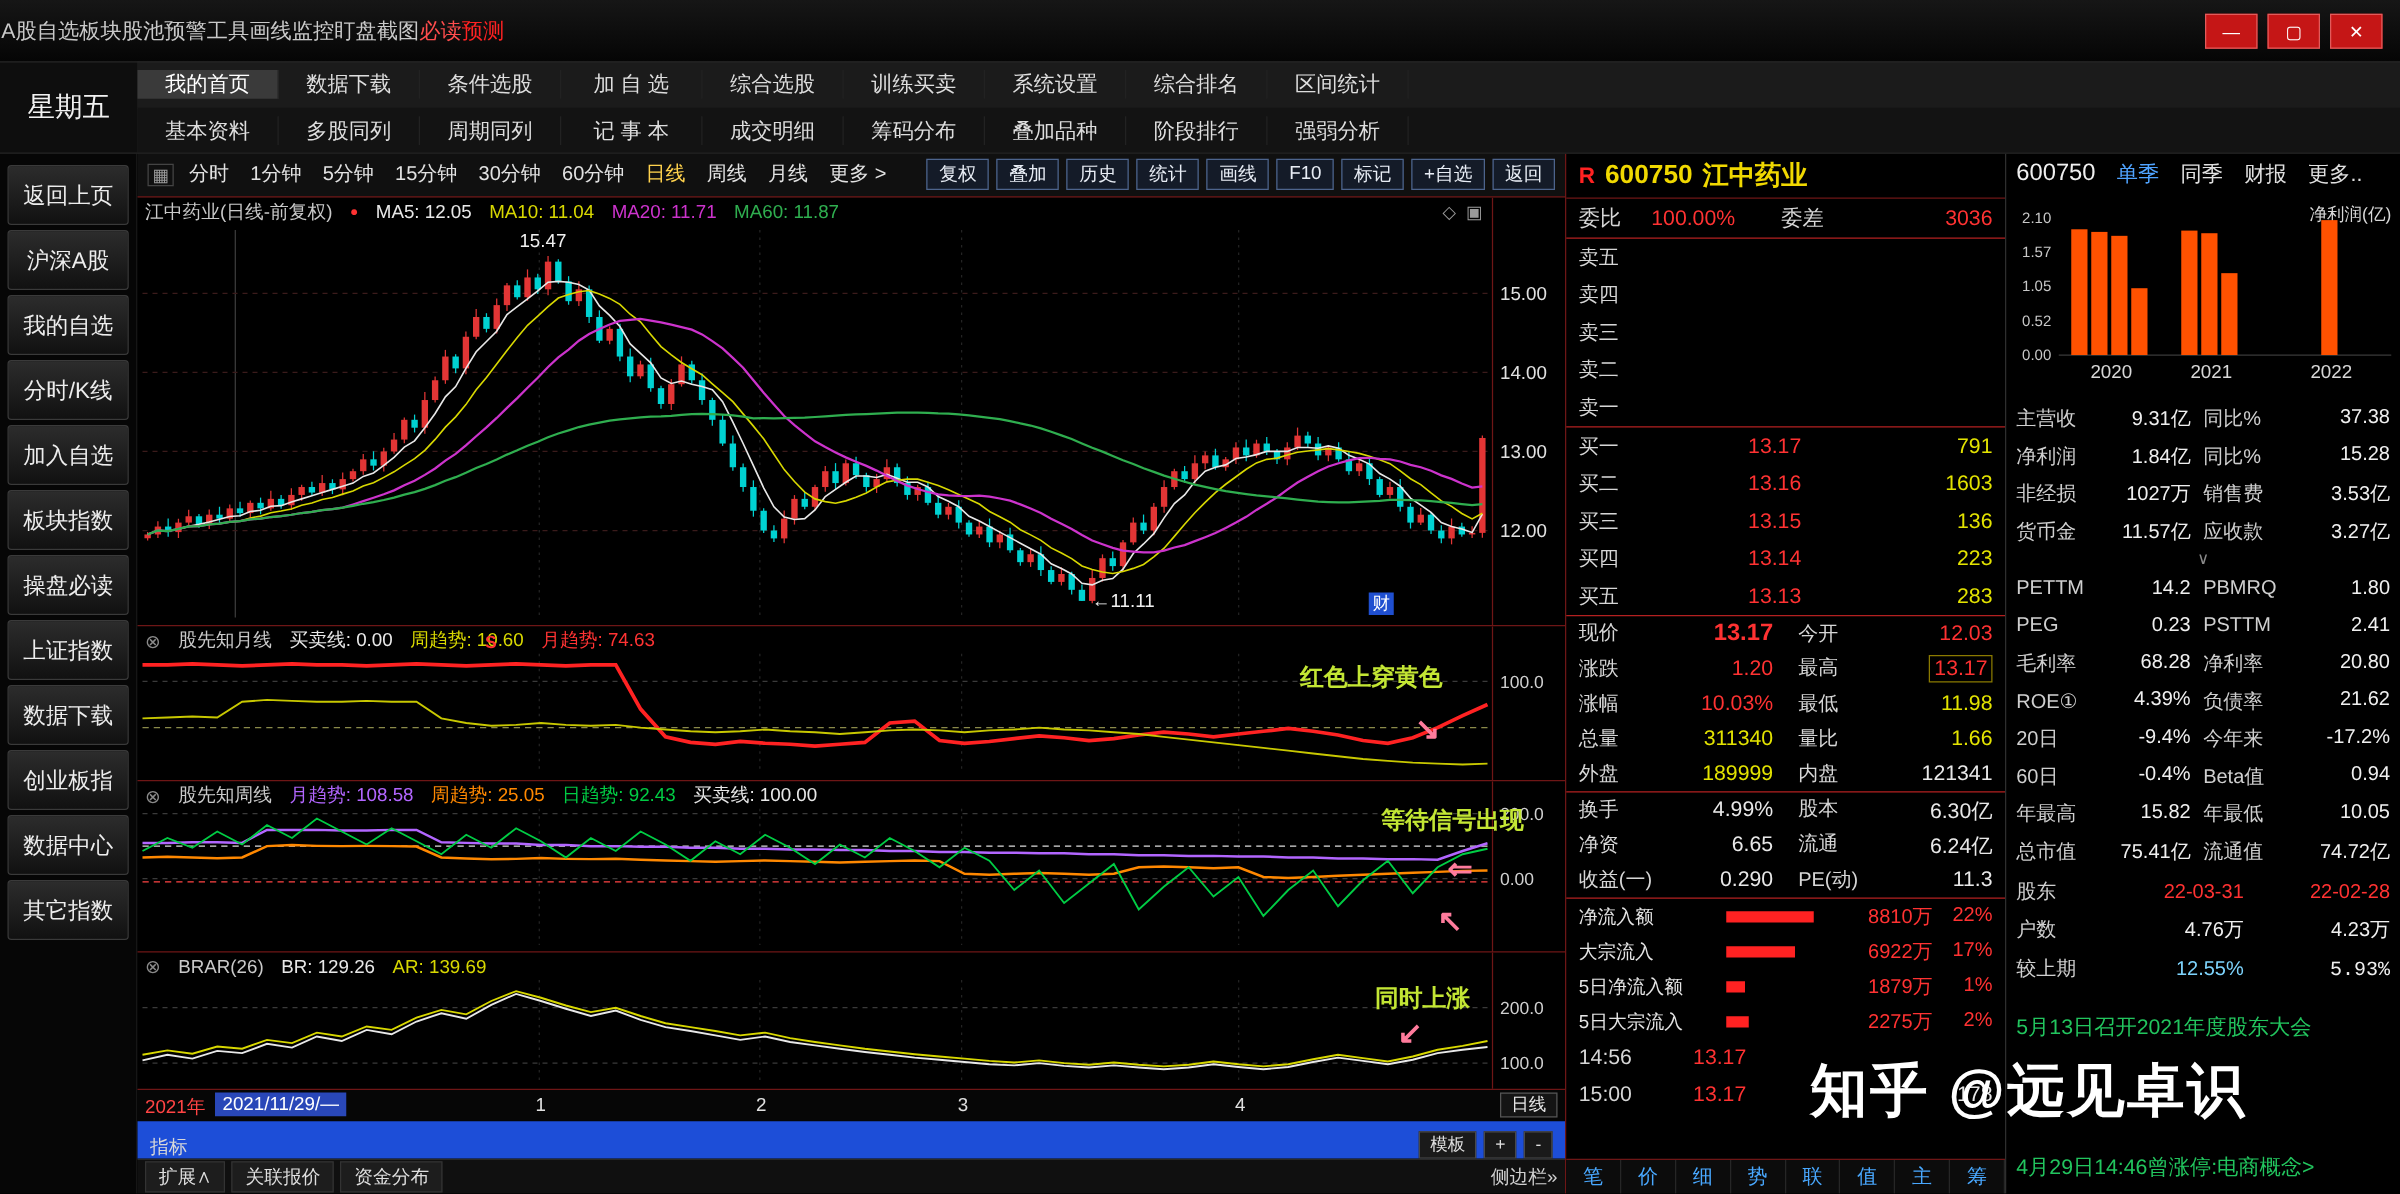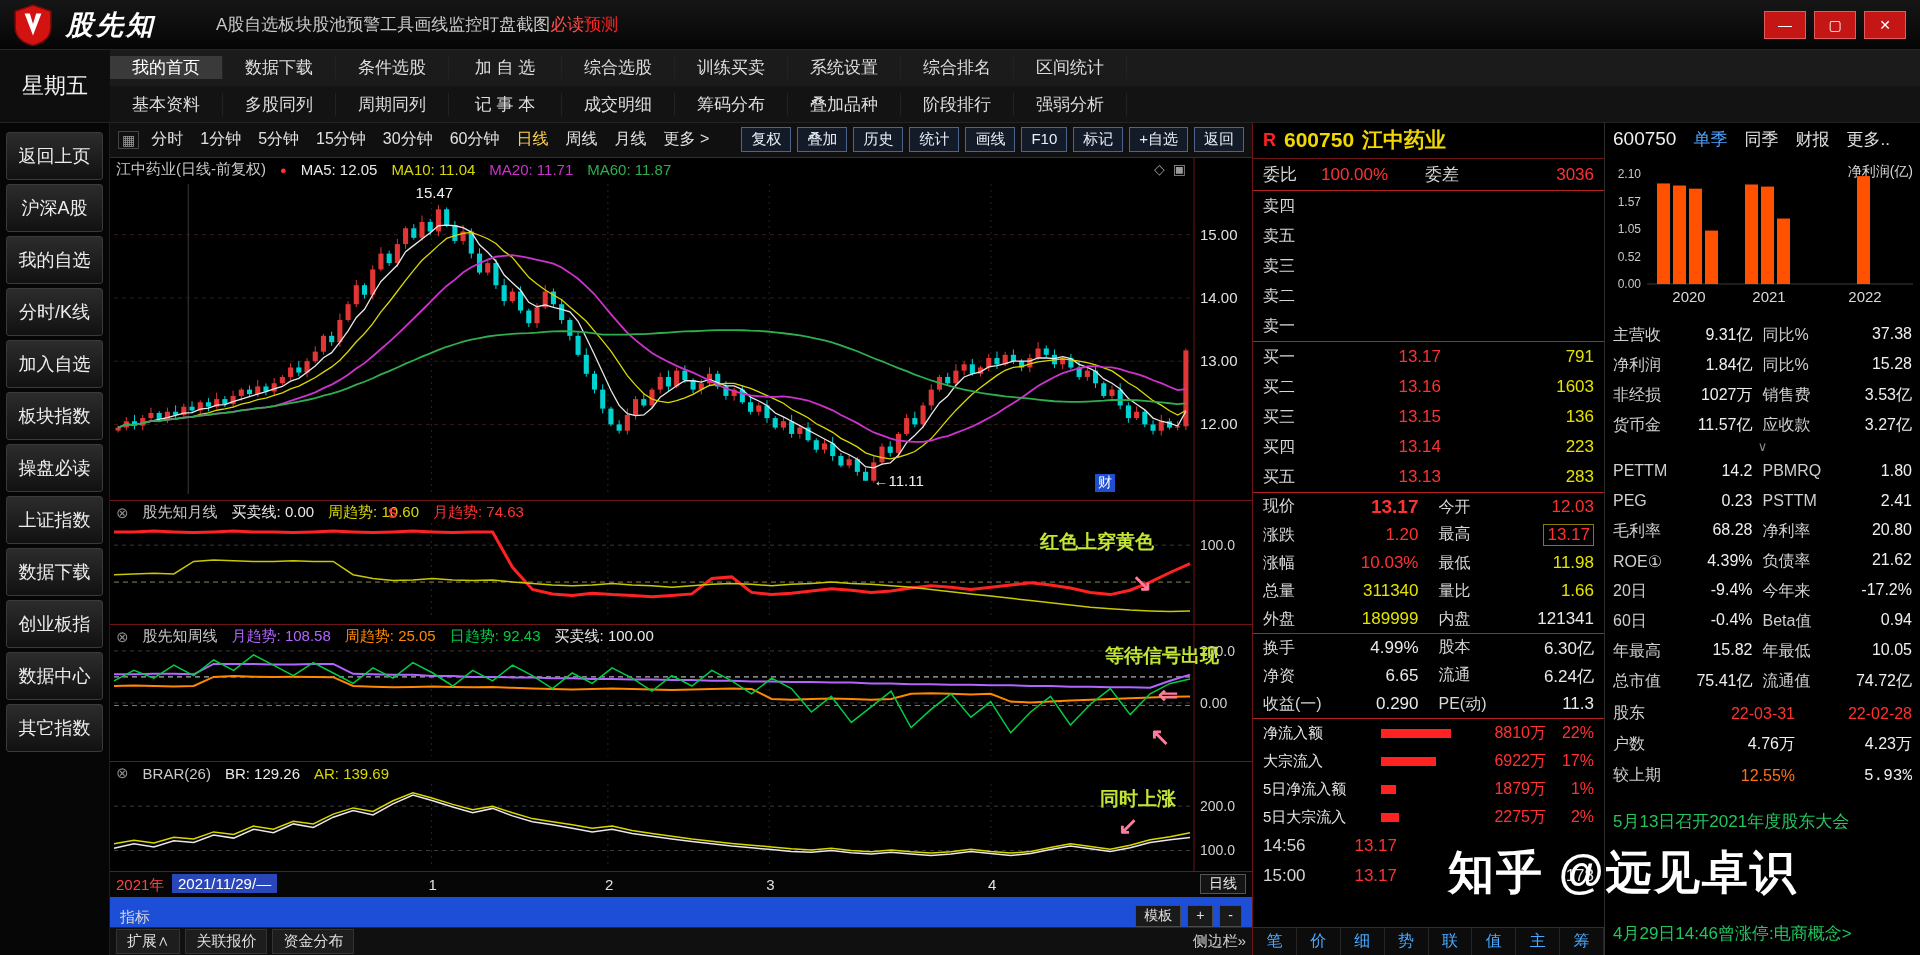--- a/index.html
+++ b/index.html
@@ -137,27 +137,20 @@
   
   #watermark{position:absolute;left:1448px;top:842px;color:#fff;font-size:46px;font-weight:bold;
     letter-spacing:2px;z-index:50;white-space:nowrap;}
 </style>
 </head>
 <body>
 
 <div id="root">
 
   <header id="titlebar">
-    <div id="logo">
-      <svg viewBox="0 0 40 40">
-        <path d="M20 1 L37 7 V22 C37 32 29 37.5 20 39.5 C11 37.5 3 32 3 22 V7 Z" fill="#d31212" stroke="#7a0a0a" stroke-width="1.5"></path>
-        <path d="M12 9 L20 30 L28 9 L23 9 L20 19 L17 9 Z" fill="#fff"></path>
-      </svg>
-      <span id="logo-text">股先知</span>
-    </div>
     <nav id="topmenu">
         <span class="tmenu" style="color: rgb(201, 201, 201);">A股</span>
         <span class="tmenu" style="color: rgb(201, 201, 201);">自选</span>
         <span class="tmenu" style="color: rgb(201, 201, 201);">板块</span>
         <span class="tmenu" style="color: rgb(201, 201, 201);">股池</span>
         <span class="tmenu" style="color: rgb(201, 201, 201);">预警</span>
         <span class="tmenu" style="color: rgb(201, 201, 201);">工具</span>
         <span class="tmenu" style="color: rgb(201, 201, 201);">画线</span>
         <span class="tmenu" style="color: rgb(201, 201, 201);">监控</span>
         <span class="tmenu" style="color: rgb(201, 201, 201);">盯盘</span>
@@ -661,26 +654,26 @@
       <span id="q-name">江中药业</span>
     </div>
     <div id="q-weibi">
       <span class="lab" style="width:58px;">委比</span>
       <span class="val" style="width:104px;">100.00%</span>
       <span class="lab" style="width:58px;">委差</span>
       <span class="val" style="flex:1;text-align:right;">3036</span>
     </div>
     <div id="q-body">
         <div class="qrow">
-          <span class="qlabel">卖四</span>
+          <span class="qlabel">卖五</span>
           <span class="qprice"></span>
           <span class="qvol"></span>
         </div>
         <div class="qrow">
-          <span class="qlabel">卖五</span>
+          <span class="qlabel">卖四</span>
           <span class="qprice"></span>
           <span class="qvol"></span>
         </div>
         <div class="qrow">
           <span class="qlabel">卖三</span>
           <span class="qprice"></span>
           <span class="qvol"></span>
         </div>
         <div class="qrow">
           <span class="qlabel">卖二</span>
@@ -1009,21 +1002,21 @@
           <span class="hv1" style="color: rgb(255, 50, 50);">22-03-31</span>
           <span class="hv2" style="color: rgb(255, 50, 50);">22-02-28</span>
         </div>
         <div class="hrow">
           <span class="hlab">户数</span>
           <span class="hv1" style="color: rgb(239, 239, 239);">4.76万</span>
           <span class="hv2" style="color: rgb(239, 239, 239);">4.23万</span>
         </div>
         <div class="hrow">
           <span class="hlab">较上期</span>
-          <span class="hv1" style="color: #f97316;">12.55%</span>
+          <span class="hv1" style="color: #7dd3fc;">12.55%</span>
           <span class="hv2" style="color: rgb(239, 239, 239); font-family: Liberation Mono, monospace;">5.93%</span>
         </div>
       </div>
     <div id="f-news1">5月13日召开2021年度股东大会</div>
     <div id="f-news2">4月29日14:46曾涨停:电商概念&gt;</div>
   </aside>
 
   <div id="watermark">知乎 @远见卓识</div>
 </div>
 

